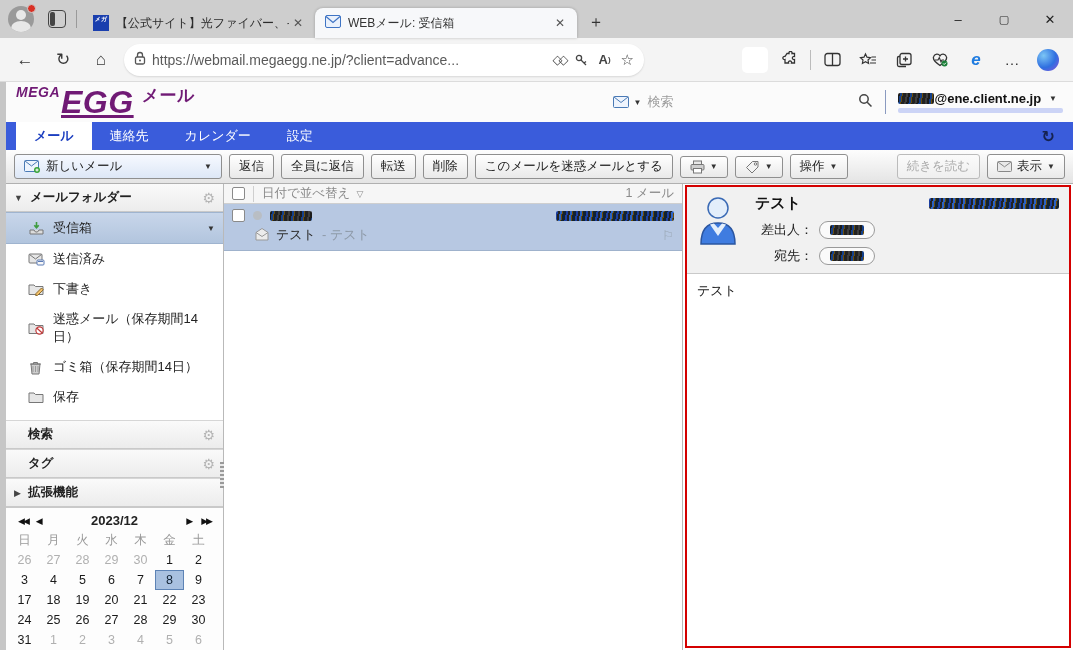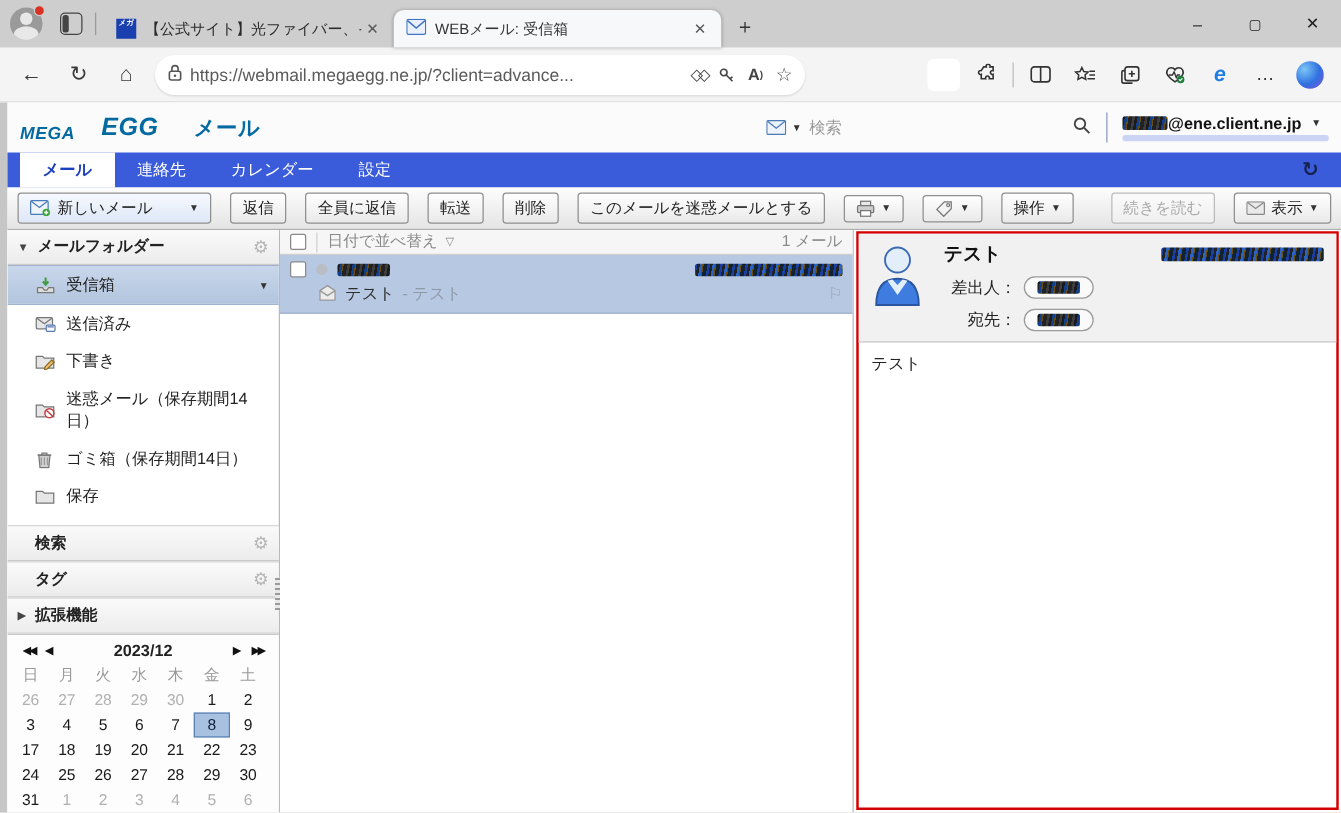--- a/index.html
+++ b/index.html
@@ -36,41 +36,41 @@
   .rt-icons { margin-left:auto; display:flex; align-items:center; gap:6px; }
   .rt-ico { width:30px; height:30px; display:flex; align-items:center; justify-content:center; color:#333; font-size:15px; border-radius:6px; }
   .blank-sq { width:26px; height:26px; background:#fff; border-radius:5px; }
   .v-div { width:1px; height:20px; background:#bbb; }
   .copilot { width:22px; height:22px; border-radius:50%; background:radial-gradient(circle at 30% 30%, #7cc6f5, #2f6fe0 55%, #8a51d8); }
   .ie-e { color:#1f7ce0; font-weight:bold; font-size:17px; font-style:italic; }
 
   
   .app { height:568px; background:#fff; border-left:6px solid #c6c6c6; display:flex; flex-direction:column; }
   .mail-header { height:40px; background:#fbfbfb; display:flex; align-items:center; padding:0 10px; }
-  .logo { display:flex; align-items:flex-end; color:#0369a1; font-style:italic; font-weight:bold; letter-spacing:.5px;gap:20px; }
+  .logo { display:flex; align-items:flex-start; color:#701a75; font-style:italic; font-weight:bold; letter-spacing:.5px; }
   .logo .mega { font-size:14px; }
-  .logo .egg { font-size:20px; margin-left:1px; }
+  .logo .egg { font-size:32px; margin-left:1px;text-decoration:underline; }
   .logo .suffix { font-size:17px; font-style:normal; margin-left:8px; font-weight:bold; }
   .search-zone { margin-left:auto; display:flex; align-items:center; width:260px; }
   .search-zone .env { margin-right:2px; display:flex; }
   .caret { font-size:8px; color:#333; margin:0 6px 0 2px; }
   .search-ph { color:#9a9a9a; font-size:13px; flex:1; }
   .mag { font-size:14px; color:#444; font-weight:bold; }
   .acct-div { width:1px; height:24px; background:#8a9ac0; margin:0 12px; }
   .account { display:flex; flex-direction:column; }
   .acct-line { display:flex; align-items:center; font-weight:bold; color:#111; font-size:13px; }
   .acct-underline { height:5px; background:#ccd4f6; border-radius:2px; margin-top:2px; }
 
   .mail-nav { height:28px; background:#3a5cdb; display:flex; align-items:center; padding-left:10px; }
   .nav-tab { color:#fff; font-size:13px; padding:0 18px; height:28px; display:flex; align-items:center; cursor:pointer; }
   .nav-tab.active { background:#fff; color:#1c3fc0; font-weight:bold; }
   .nav-refresh { margin-left:auto; margin-right:18px; color:#15224f; font-size:16px; font-weight:bold; cursor:pointer; }
 
   
-  .mail-toolbar { height:34px; background:linear-gradient(#fdfdfd,#e4e4e4); border-bottom:1px solid #b0b0b0; display:flex; align-items:center; padding:0 8px; gap:15px; }
+  .mail-toolbar { height:34px; background:linear-gradient(#fdfdfd,#e4e4e4); border-bottom:1px solid #b0b0b0; display:flex; align-items:center; padding:0 8px; gap:7px; }
   .btn { border:1px solid #8f8f8f; border-radius:3px; background:linear-gradient(#ffffff,#e9e9e9); padding:3px 9px; font-size:12.5px; color:#222; display:flex; align-items:center; gap:5px; cursor:pointer; white-space:nowrap; }
   .btn .dn { font-size:8px; color:#333; }
   .btn.newmail { width:208px; background:linear-gradient(#f6f9ff,#dde7f6); justify-content:flex-start; }
   .btn.newmail .dn { margin-left:auto; }
   .btn.disabled { color:#aaa; background:linear-gradient(#fbfbfb,#efefef); border-color:#bbb; cursor:default; }
   .spacer { flex:1; }
   .ico-btn svg { display:block; }
 
   
   .main { flex:1; display:flex; overflow:hidden; background:#fff; }

